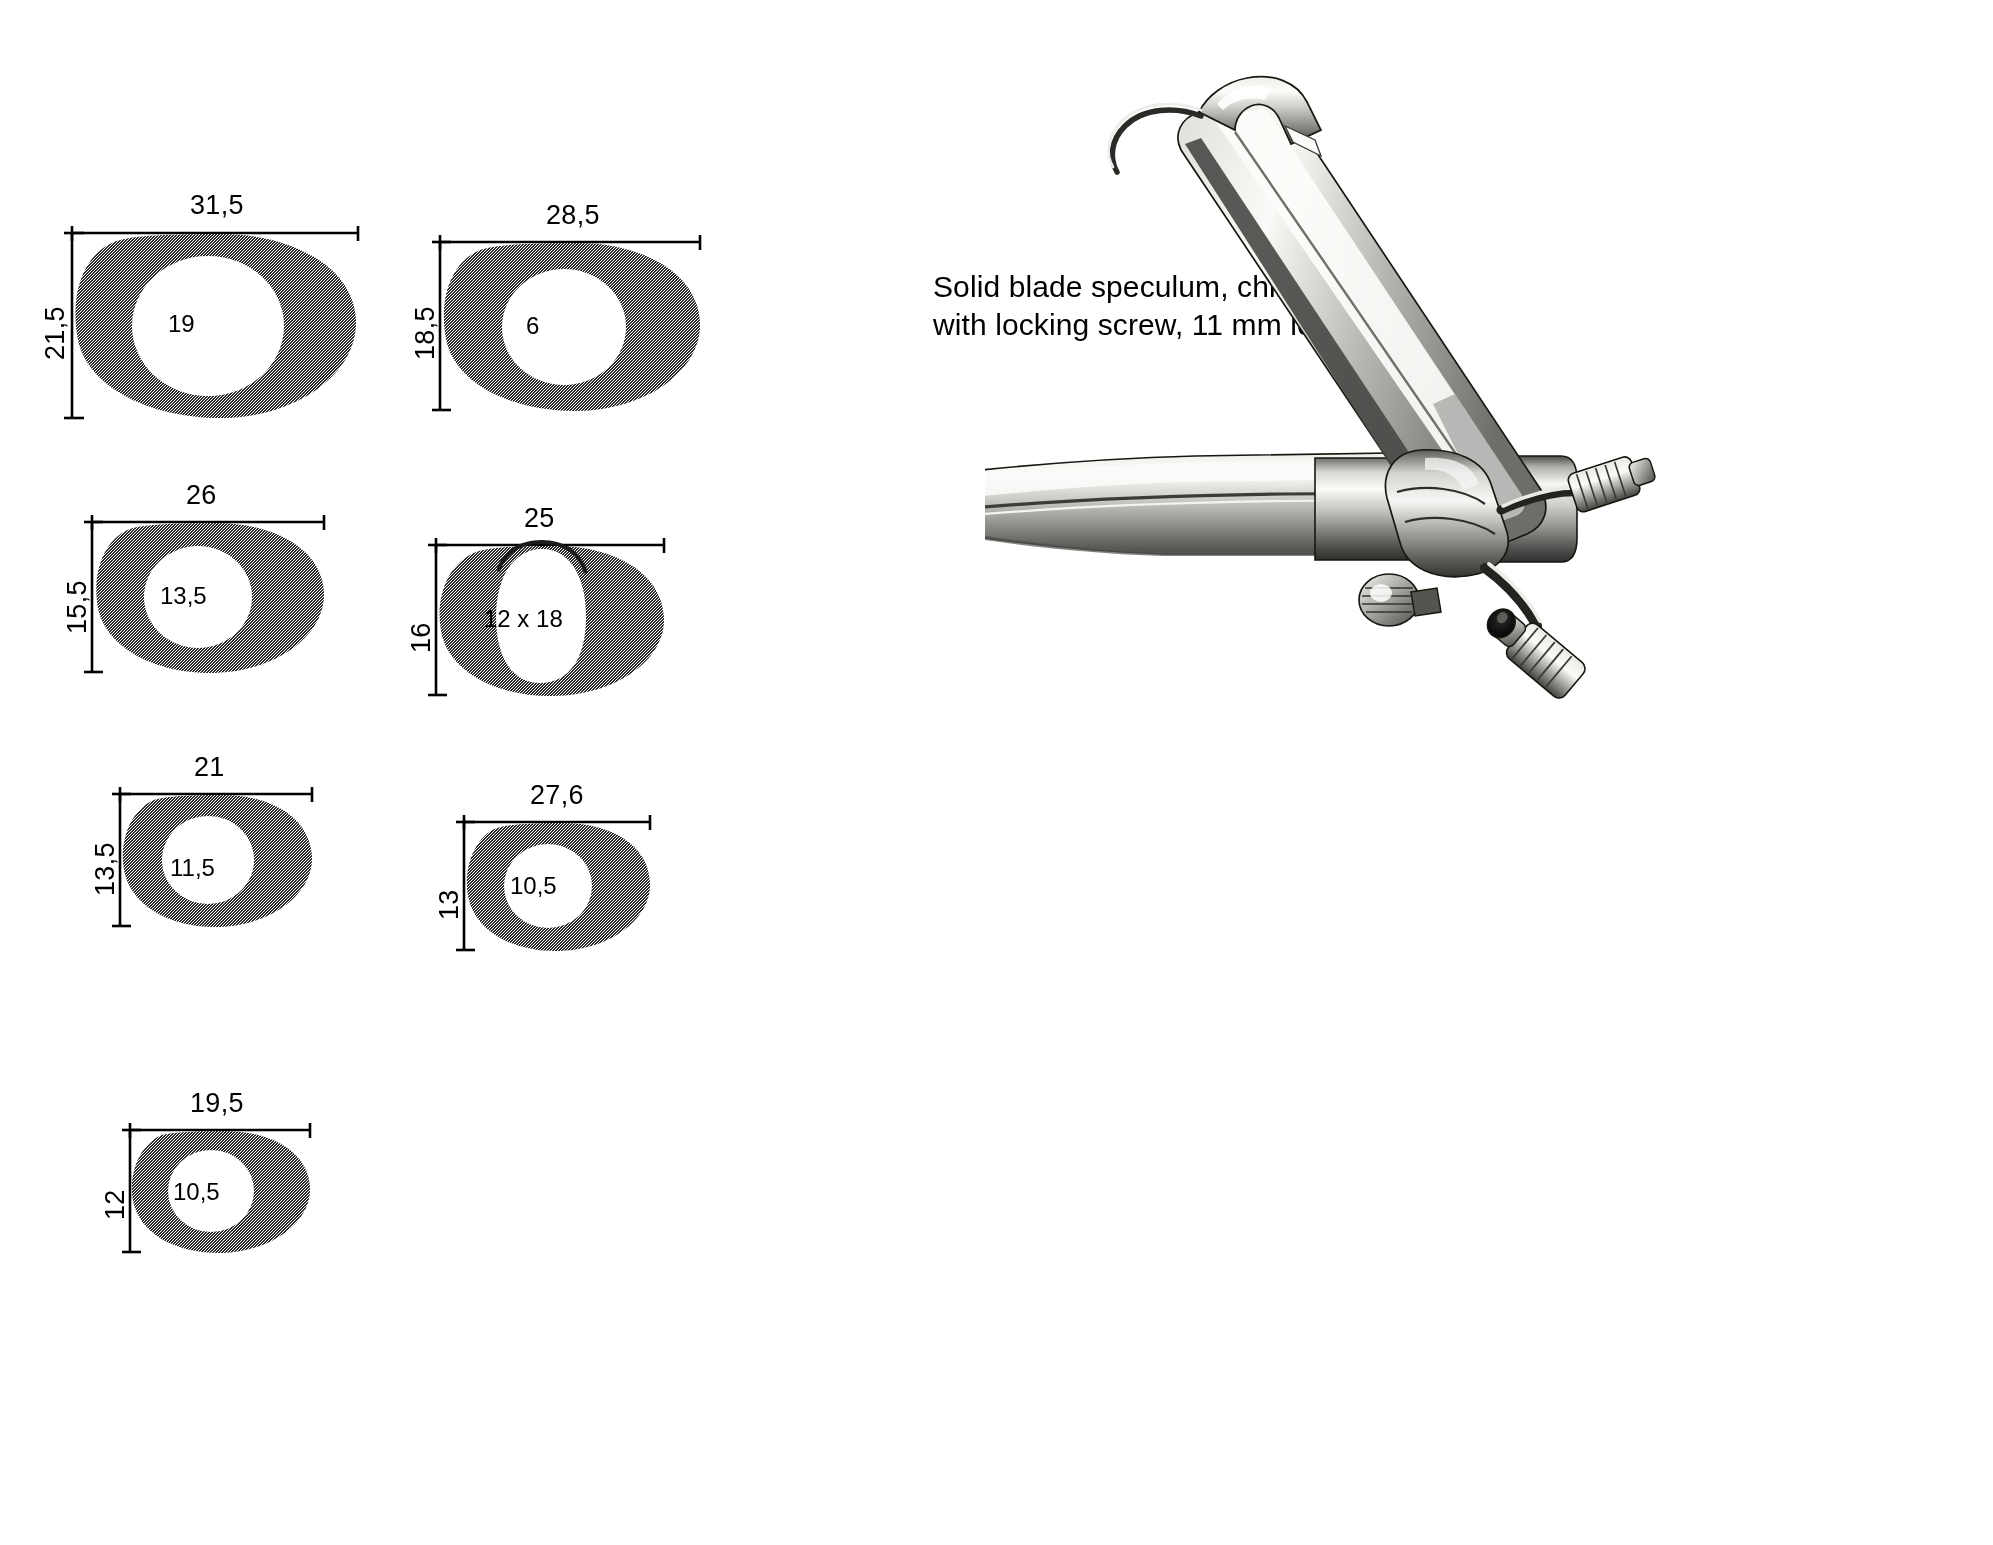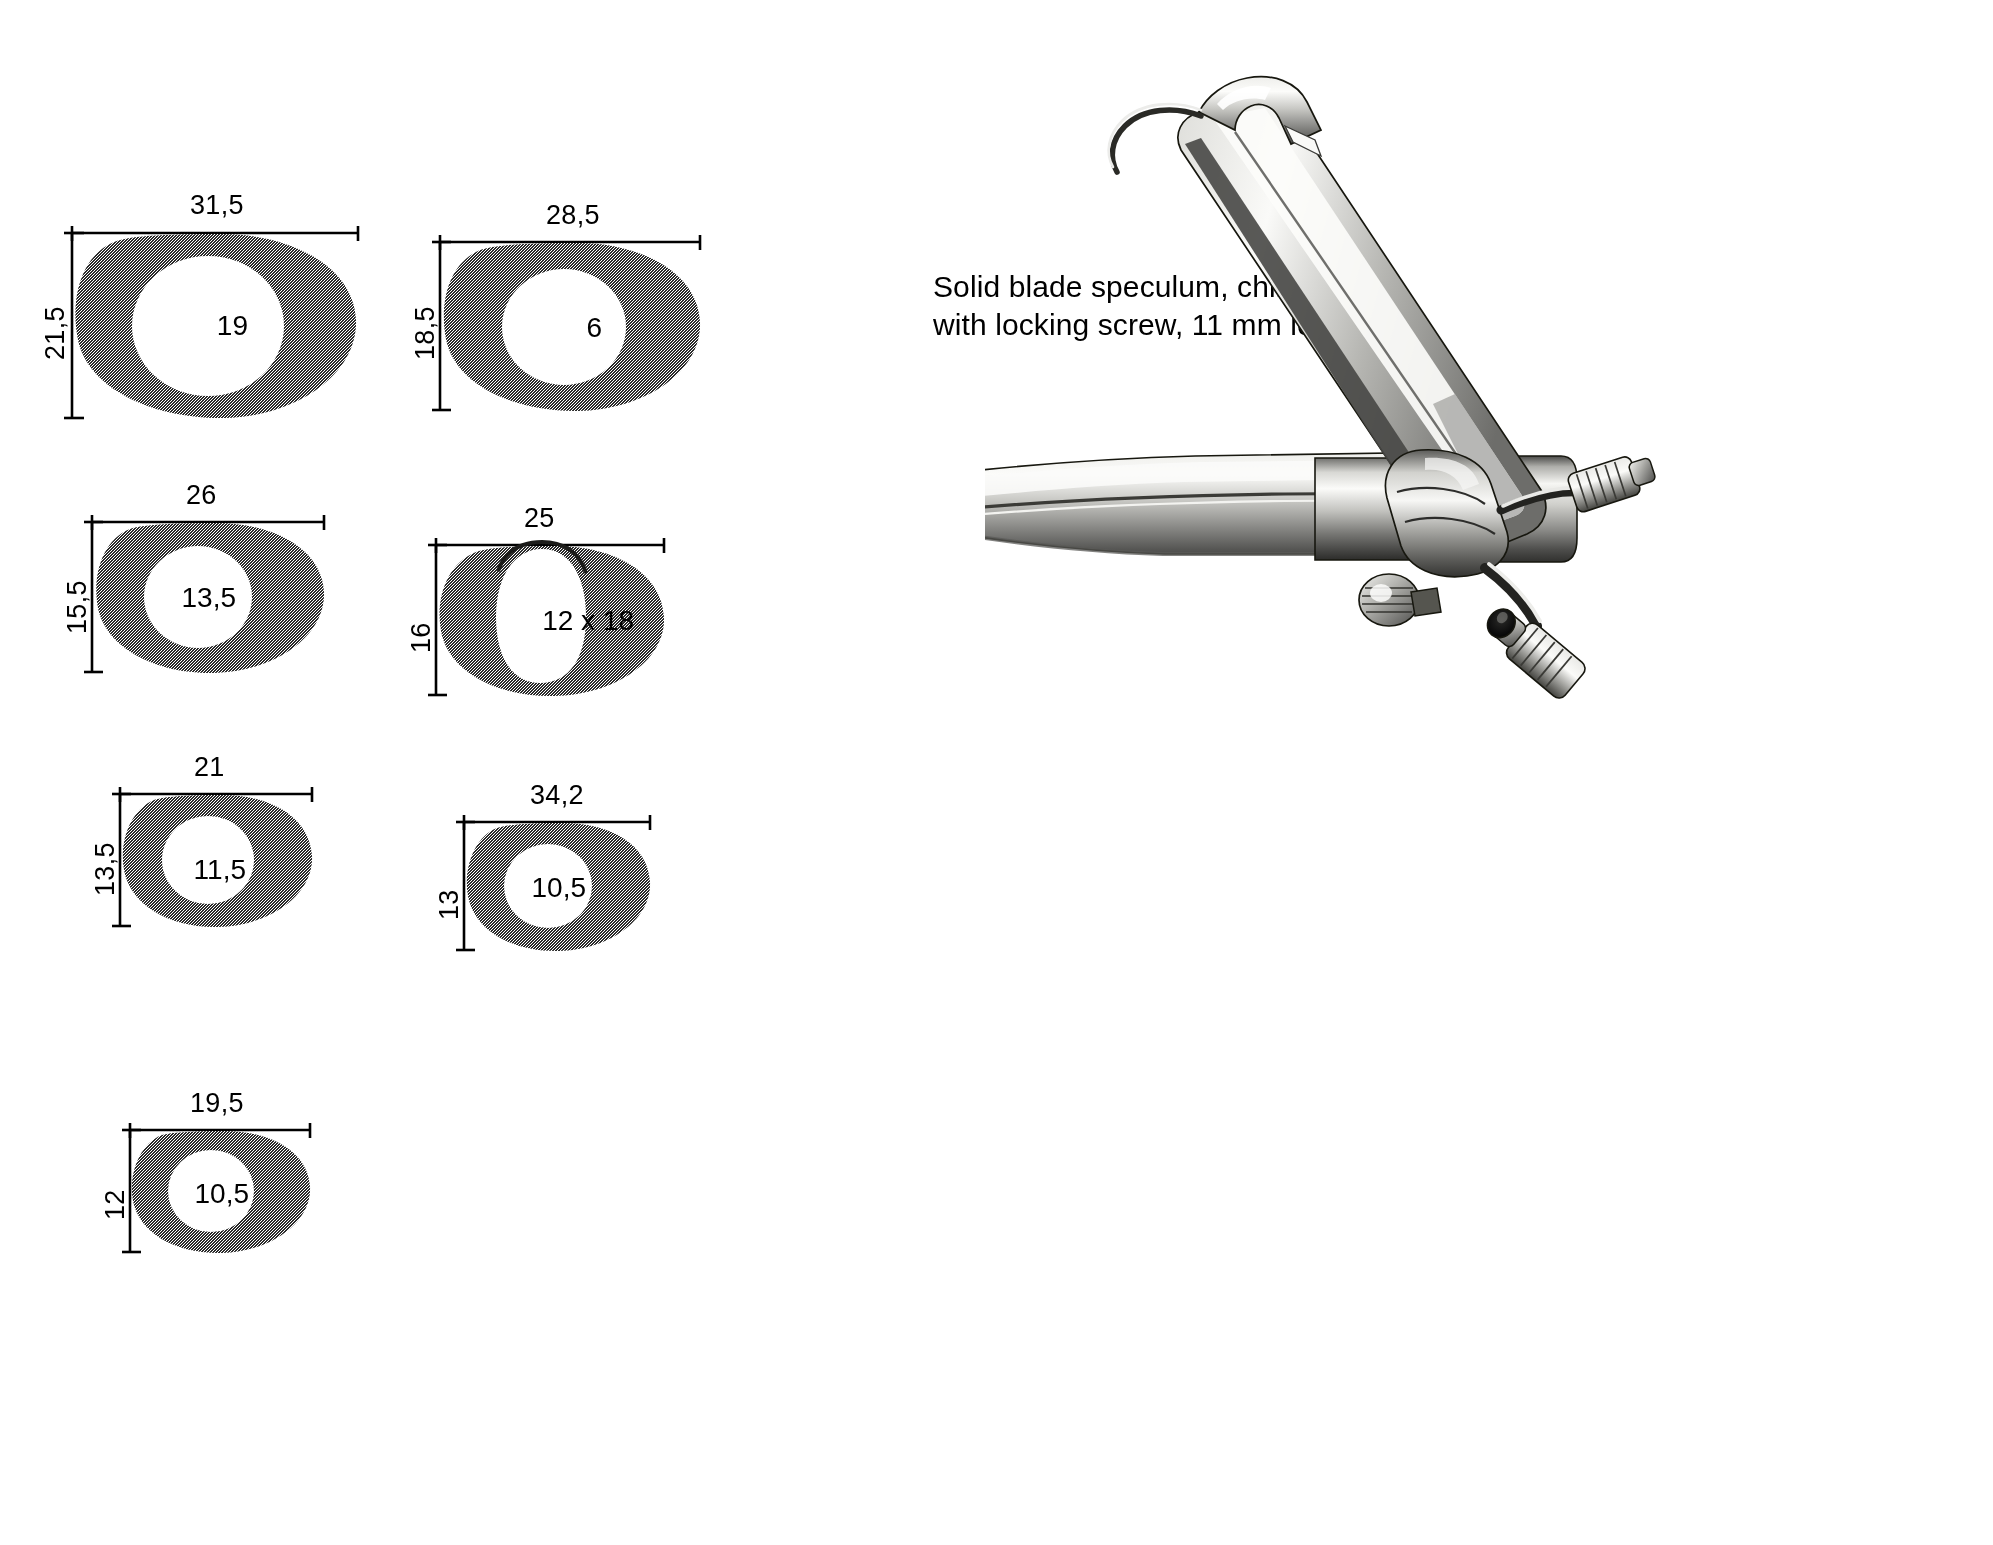--- a/index.html
+++ b/index.html
@@ -25,25 +25,25 @@
     color:#000;
     white-space:nowrap;
     line-height:1;
   }
   .dim-label.vert{
     transform-origin:left top;
     transform:rotate(-90deg);
   }
   .bore-label{
     position:absolute;
-    font-size:28px;
+    font-size:24px;
     color:#000;
     white-space:nowrap;
     line-height:1;
-    text-align:right;
+    text-align:left;
   }
 
   
   #caption{
     position:absolute;
     font-size:30px;
     line-height:1.26;
     color:#000;
     white-space:pre-line;
     letter-spacing:.1px;
@@ -259,21 +259,21 @@
         <path d="M4 10 H 23"></path>
       </g>
       <path fill="url(#hatch)" stroke="none" d="M110 11
                C 160 11, 196 33, 198 70
                C 200 107, 157 138, 107 139
                C 58 140, 22 117, 16 84
                C 11 57, 22 25, 45 16
                C 57 12, 84 11, 110 11 Z"></path>
       <ellipse cx="96" cy="74" rx="44" ry="42" fill="#ffffff"></ellipse>
     </svg>
-    <span class="dim-label" style="left:78px;top:-30px;">34,2</span>
+    <span class="dim-label" style="left:78px;top:-30px;">27,6</span>
     <span class="dim-label vert" style="left:-16px;top:108px;">13</span>
     <span class="bore-label" style="left:58px;top:62px;width:76px;">10,5</span>
   </div>
 
   <div class="specimen" style="left:118px;top:1120px;width:208px;height:142px;">
     <svg width="208" height="142" viewBox="0 0 208 142">
       <g stroke="#000" stroke-width="2.6" fill="none">
         <path d="M12 10 H 192"></path>
         <path d="M12 3 V 18"></path>
         <path d="M192 3 V 18"></path>

